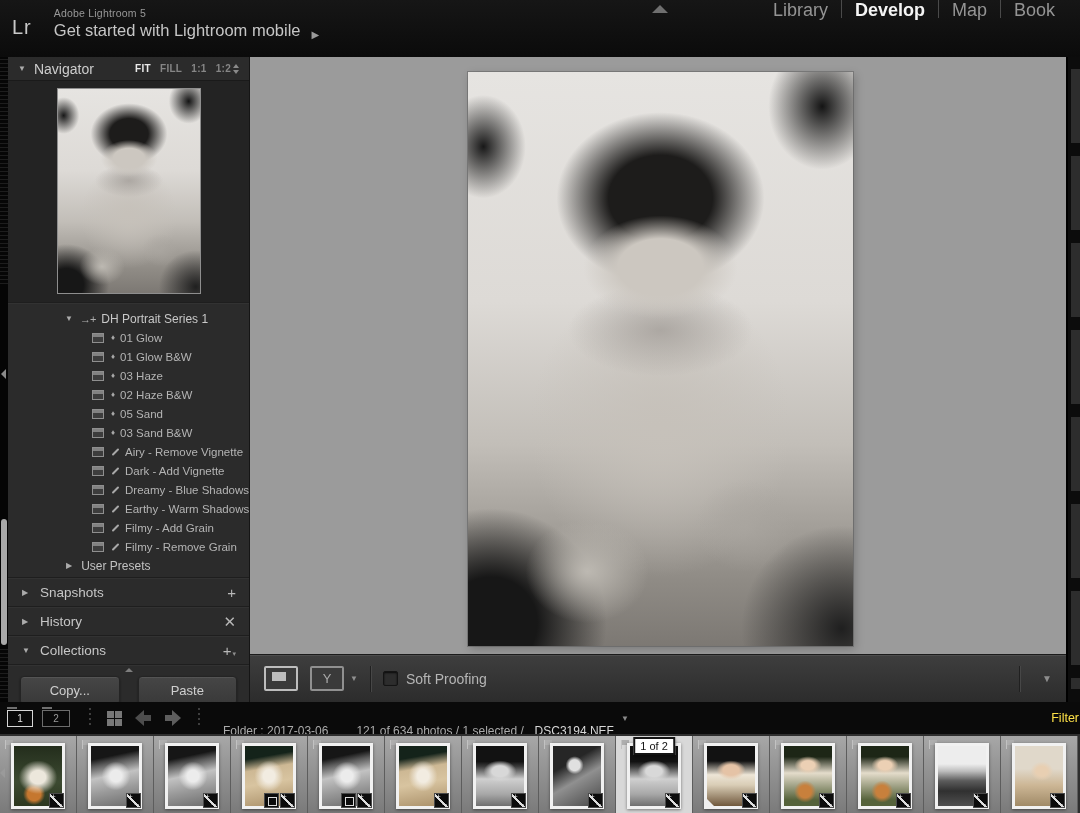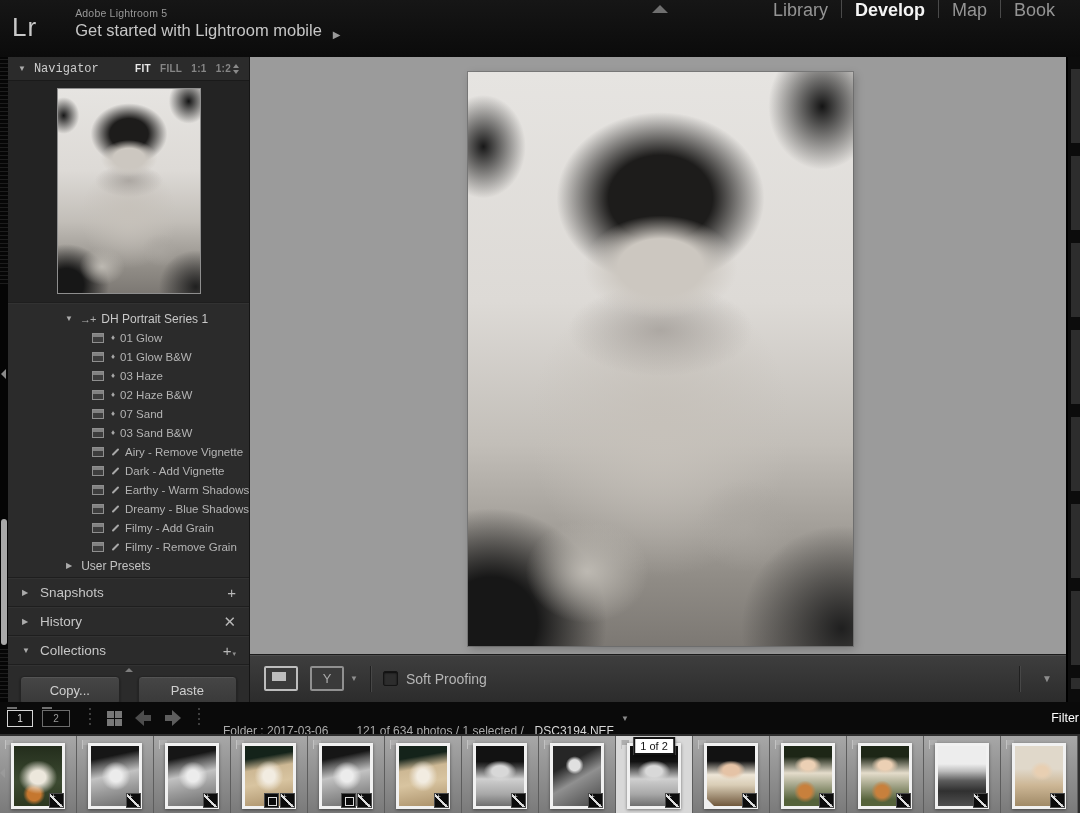--- a/index.html
+++ b/index.html
@@ -6,21 +6,21 @@
   .stage{position:relative;width:1080px;height:813px;overflow:hidden;
          font-family:"Liberation Sans",sans-serif;background:#000;
          -webkit-font-smoothing:antialiased;}
   
   .top-bar{position:absolute;left:0;top:0;width:1080px;height:57px;
            background:linear-gradient(#161616,#0b0b0b);border-bottom:1px solid #000;}
   .collapse-top{position:absolute;left:652px;top:5px;width:0;height:0;
                 border-left:8px solid transparent;border-right:8px solid transparent;
                 border-bottom:8px solid #6f6f6f;}
   .brand{position:absolute;left:12px;top:7px;display:flex;align-items:flex-start;}
-  .lr-logo{font-size:26px;color:#c9c9c9;font-weight:400;letter-spacing:1px;margin-right:38px;line-height:40px;}
+  .lr-logo{font-size:20px;color:#c9c9c9;font-weight:400;letter-spacing:1px;margin-right:22px;line-height:40px;}
   .app-name{font-size:10.5px;color:#989898;letter-spacing:.2px;}
   .promo{display:flex;align-items:flex-end;margin-top:2px;}
   .promo-text{font-size:16.5px;color:#c6c6c6;}
   .promo-arrow{font-size:10px;color:#9a9a9a;margin-left:11px;}
   .module-picker{position:absolute;right:12px;top:0;height:57px;display:flex;align-items:flex-start;}
   .mod{font-size:18px;color:#949494;padding:0 13px;cursor:default;}
   .mod.active{color:#f4f4f4;font-weight:700;}
   .mod-div{width:1px;height:18px;background:#4a4a4a;}
   
   .left-strip{position:absolute;left:0;top:57px;width:8px;height:645px;background:#050505;}
@@ -31,21 +31,21 @@
   .left-collapse-arrow{position:absolute;left:1px;top:312px;width:0;height:0;
         border-top:5px solid transparent;border-bottom:5px solid transparent;border-right:5px solid #8a8a8a;}
   .left-scrollbar{position:absolute;left:1px;top:462px;width:6px;height:126px;background:#a9a9a9;border-radius:3px;}
   
   .left-panel{position:absolute;left:8px;top:57px;width:242px;height:645px;background:#2b2b2b;
               border-right:1px solid #151515;box-sizing:border-box;}
   .sep{height:2px;background:linear-gradient(#141414,#3c3c3c);}
   .tri{font-size:8px;color:#ababab;}
   .nav-header{height:23px;display:flex;align-items:center;padding:0 10px;}
   .nav-header .tri{margin-right:8px;}
-  .nav-title{font-size:12px;color:#cdcdcd;flex:0 0 auto;font-family:Liberation Mono, monospace;}
+  .nav-title{font-size:14px;color:#cdcdcd;flex:0 0 auto;}
   .zoom-opts{margin-left:auto;display:flex;align-items:center;gap:9px;}
   .zopt{font-size:10px;font-weight:700;color:#868686;letter-spacing:.3px;}
   .zopt.active{color:#e9e9e9;}
   .sort-arrows{display:flex;flex-direction:column;gap:2px;margin-left:2px;}
   .sort-arrows i{display:block;width:0;height:0;border-left:3px solid transparent;border-right:3px solid transparent;}
   .sort-arrows .up{border-bottom:4px solid #8a8a8a;}
   .sort-arrows .dn{border-top:4px solid #8a8a8a;}
   .nav-preview{height:221px;background:#232323;border-top:1px solid #1a1a1a;
                display:flex;justify-content:center;}
   .nav-thumb{margin-top:7px;width:142px;height:204px;border:1px solid #8e8e8e;}
@@ -127,21 +127,21 @@
   .arr .head-l{width:0;height:0;border:8px solid transparent;border-left:none;border-right:9px solid #4d4d4d;}
   .arr .head-r{width:0;height:0;border:8px solid transparent;border-right:none;border-left:9px solid #5e5e5e;}
   .arr .tail{width:7px;height:6px;}
   .arr.prev .tail{background:#4d4d4d;}
   .arr.next .tail{background:#5e5e5e;}
   .ib-text{font-size:12px;color:#ababab;white-space:nowrap;margin-top:25px;}
   .ib-folder{margin-left:13px;}
   .ib-status{margin-left:28px;}
   .ib-file{color:#d8d8d8;font-weight:400;margin-left:4px;}
   .ib-caret{font-size:8px;color:#8a8a8a;margin-left:7px;}
-  .ib-filter{position:absolute;right:1px;font-size:12.5px;color:#ffffff;}
+  .ib-filter{position:absolute;right:1px;font-size:12.5px;color:#fde047;}
   
   .filmstrip{position:absolute;left:0;top:734px;width:1080px;height:79px;background:#2e2e2e;overflow:hidden;}
   .strip-collapse{position:absolute;left:0;top:34px;width:0;height:0;z-index:4;
         border-top:5px solid transparent;border-bottom:5px solid transparent;border-right:5px solid #9a9a9a;}
   .thumb-row{position:absolute;left:0;top:2px;display:flex;}
   .cell{position:relative;width:77px;height:77px;box-sizing:border-box;border-right:1px solid #5d5d5d;
         background:linear-gradient(#a7a7a7,#7a7a7a);}
   .cell.selected{background:#d8d8d8;}
   .flag{position:absolute;left:5px;top:4px;width:10px;height:9px;}
   .flag::before{content:"";position:absolute;left:0;top:0;width:1px;height:9px;background:#c2c2c2;}
@@ -248,46 +248,46 @@
             <span class="plabel">03 Haze</span>
           </div>
           <div class="row preset-item">
             <span class="sheet-icon"></span>
             <span class="pfx-diamond">♦</span>
             <span class="plabel">02 Haze B&amp;W</span>
           </div>
           <div class="row preset-item">
             <span class="sheet-icon"></span>
             <span class="pfx-diamond">♦</span>
-            <span class="plabel">07 Sand</span>
+            <span class="plabel">05 Sand</span>
           </div>
           <div class="row preset-item">
             <span class="sheet-icon"></span>
             <span class="pfx-diamond">♦</span>
             <span class="plabel">03 Sand B&amp;W</span>
           </div>
           <div class="row preset-item">
             <span class="sheet-icon"></span>
             <span class="pfx-brush"></span>
             <span class="plabel">Airy - Remove Vignette</span>
           </div>
           <div class="row preset-item">
             <span class="sheet-icon"></span>
             <span class="pfx-brush"></span>
             <span class="plabel">Dark - Add Vignette</span>
           </div>
           <div class="row preset-item">
             <span class="sheet-icon"></span>
             <span class="pfx-brush"></span>
+            <span class="plabel">Dreamy - Blue Shadows</span>
+          </div>
+          <div class="row preset-item">
+            <span class="sheet-icon"></span>
+            <span class="pfx-brush"></span>
             <span class="plabel">Earthy - Warm Shadows</span>
-          </div>
-          <div class="row preset-item">
-            <span class="sheet-icon"></span>
-            <span class="pfx-brush"></span>
-            <span class="plabel">Dreamy - Blue Shadows</span>
           </div>
           <div class="row preset-item">
             <span class="sheet-icon"></span>
             <span class="pfx-brush"></span>
             <span class="plabel">Filmy - Add Grain</span>
           </div>
           <div class="row preset-item">
             <span class="sheet-icon"></span>
             <span class="pfx-brush"></span>
             <span class="plabel">Filmy - Remove Grain</span>

